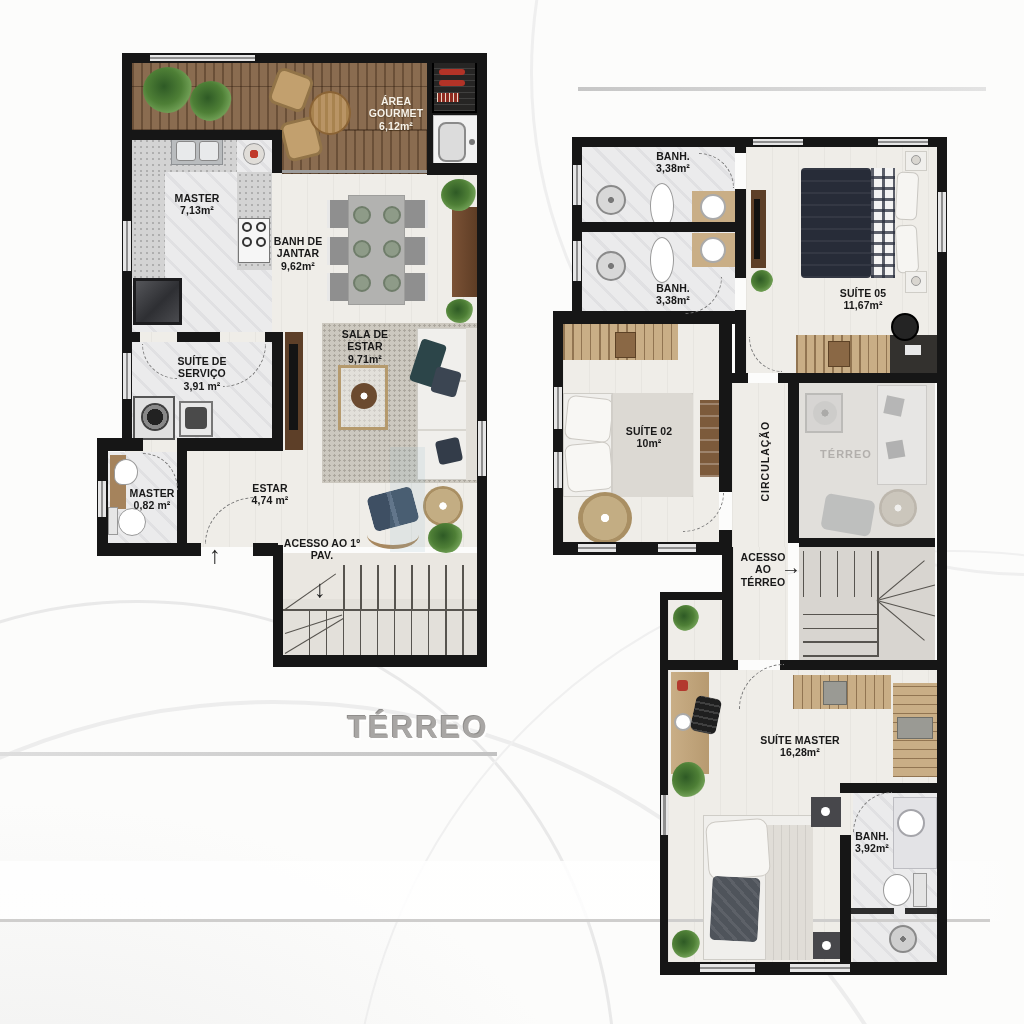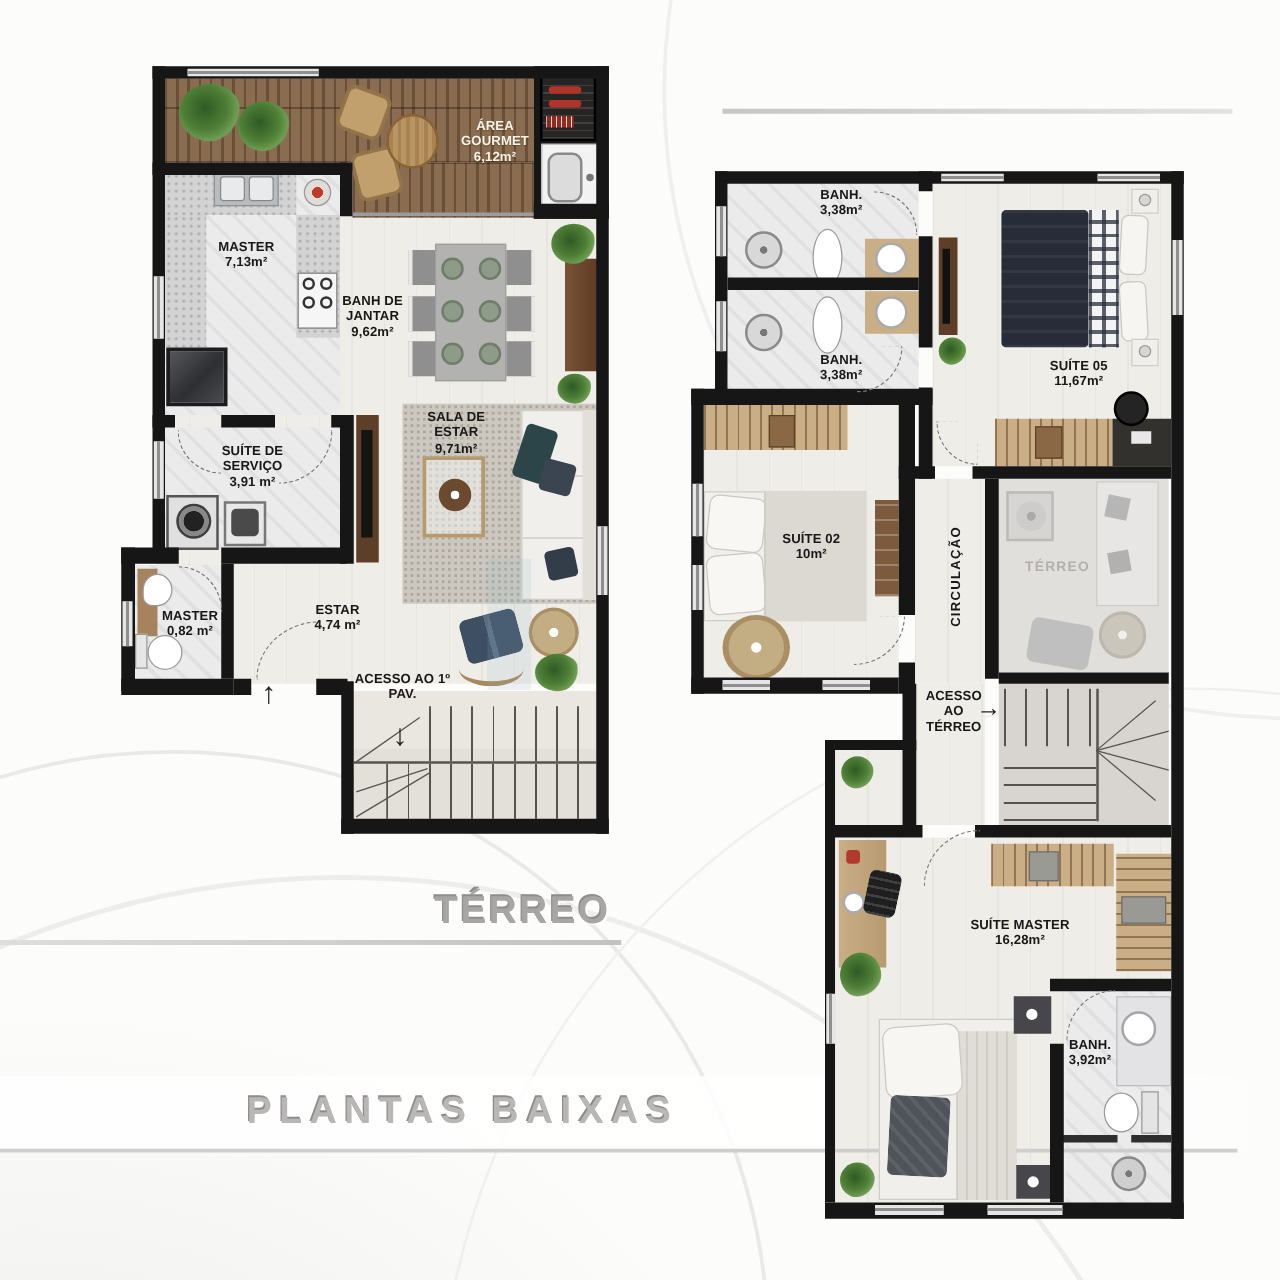--- a/index.html
+++ b/index.html
@@ -205,21 +205,20 @@
     <div class="arrowg" style="left:219px;top:524px;">↓</div>
     <div class="arrowg" style="left:114px;top:490px;">↑</div>
   </section>
 
   <div class="abs" style="left:578px;top:87px;width:408px;height:4px;background:linear-gradient(to right,#c6c6c6,#e3e3e3);z-index:2;"></div>
   <div class="abs title" style="left:338px;top:710px;width:160px;text-align:center;font-size:31px;letter-spacing:2px;">TÉRREO</div>
   <div class="abs" style="left:0;top:752px;width:497px;height:4px;background:linear-gradient(to right,#dedede,#c2c2c2);z-index:2;"></div>
 
   <div class="abs" style="left:0;top:861px;width:1024px;height:60px;background:linear-gradient(to right,rgba(255,255,255,0.85) 88%,rgba(255,255,255,0));z-index:1;"></div>
   <div class="abs" style="left:0;top:919px;width:990px;height:3px;background:#cfcecd;z-index:2;"></div>
-  <div class="abs title" style="left:150px;top:872px;width:440px;text-align:center;font-size:30px;letter-spacing:6px;color:#b9b7b5;">PLANTAS BAIXAS</div>
 
   <section class="plan" id="pavimento-plan" style="left:553px;top:137px;width:394px;height:838px;">
 
     <div class="marble" style="left:29px;top:10px;width:153px;height:75px;"></div>
     <div class="marble" style="left:29px;top:95px;width:153px;height:79px;"></div>
     <div class="tilelight" style="left:193px;top:10px;width:191px;height:226px;"></div>
     <div class="tilelight" style="left:10px;top:187px;width:156px;height:218px;"></div>
     <div class="tilelight" style="left:179px;top:246px;width:56px;height:164px;"></div>
     <div class="tilelight" style="left:180px;top:410px;width:55px;height:113px;"></div>
     <div class="tilelight" style="left:115px;top:463px;width:55px;height:60px;"></div>
@@ -375,21 +374,21 @@
     <div class="lbl" style="left:152px;top:318px;width:120px;transform:rotate(-90deg);letter-spacing:1px;">
       <span class="nm">CIRCULAÇÃO</span>
     </div>
     <div class="lbl lbl-faded" style="left:253px;top:311px;width:80px;font-size:11px;">
       <span class="nm">TÉRREO</span>
     </div>
     <div class="lbl" style="left:184px;top:414px;width:52px;">
       <span class="nm">ACESSO AO TÉRREO</span>
     </div>
     <div class="arrowg" style="left:228px;top:420px;font-size:20px;">→</div>
-    <div class="lbl" style="left:213px;top:597px;width:100px;">
+    <div class="lbl" style="left:197px;top:597px;width:100px;">
       <span class="nm">SUÍTE MASTER</span>
       <span class="area">16,28m²</span>
     </div>
     <div class="lbl" style="left:279px;top:693px;width:80px;">
       <span class="nm">BANH.</span>
       <span class="area">3,92m²</span>
     </div>
   </section>
 
 </div>

